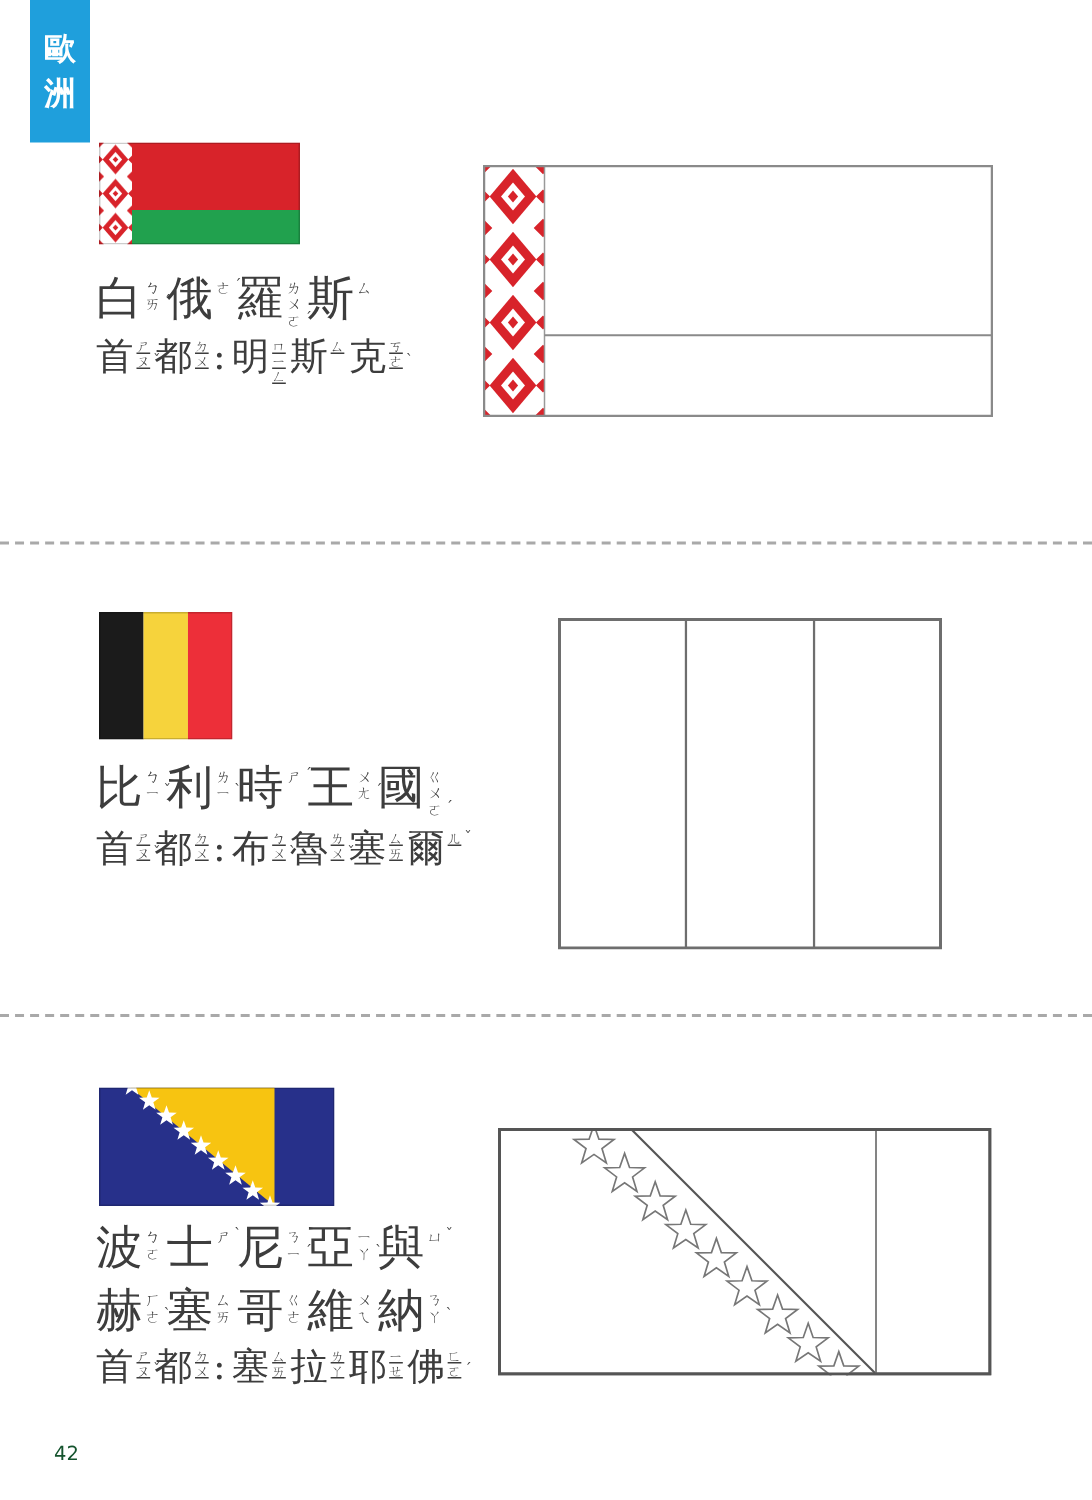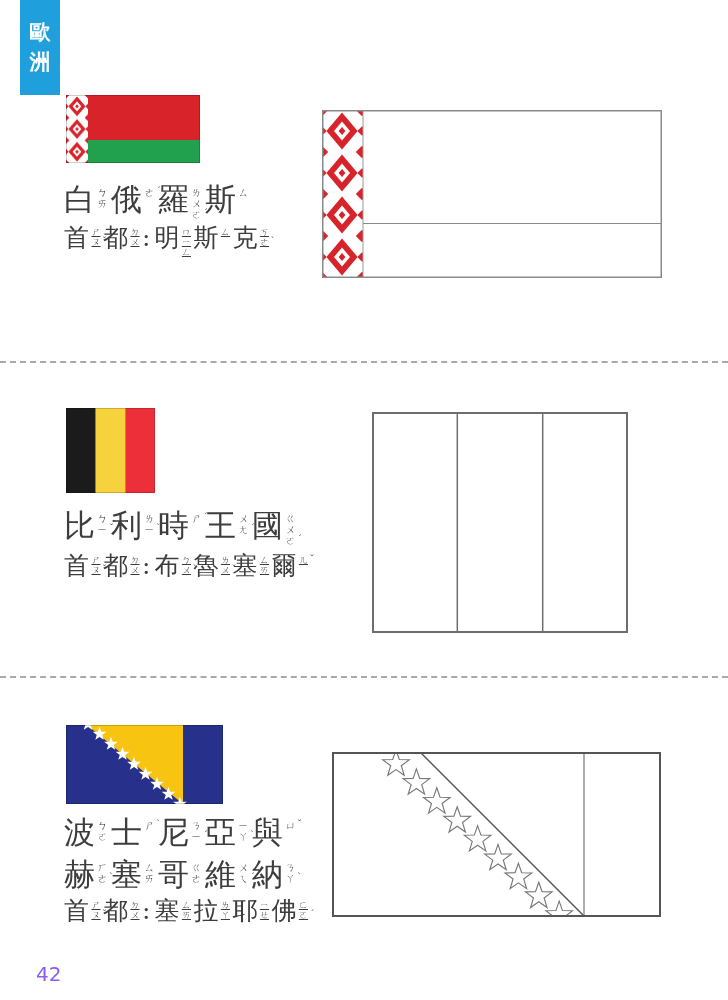--- a/index.html
+++ b/index.html
@@ -24,28 +24,28 @@
   
   .char-row{position:absolute;display:flex;align-items:flex-start;}
   .zi{display:flex;align-items:flex-start;}
   .name .zi{margin-right:3px;}
   .cap .zi{margin-right:2px;}
   .name .hz{font-size:31px;line-height:36px;}
   .cap  .hz{font-size:25px;line-height:28px;}
   .zy{position:relative;margin-left:2px;}
   .name .zy{margin-top:6px;}
   .cap  .zy{margin-top:4px;text-decoration:underline;}
-  .zy-l{display:block;width:11px;font-size:10px;line-height:1.1;word-break:break-all;text-align:center;}
+  .zy-l{display:block;width:11px;font-size:10px;line-height:1.1;word-break:break-all;}
   .cap .zy-l{width:10px;font-size:9px;}
   .zy-t{position:absolute;right:-6px;bottom:2px;font-size:10px;}
   .zy-l:empty{display:none;}
   .zy-t:empty{display:none;}
 
   .page-number{position:absolute;left:36px;top:962px;font-family:"DejaVu Sans", sans-serif;
-               font-size:20px;color:#8b5cf6;}
+               font-size:13px;color:#14532d;}
 </style>
 </head>
 <body>
 
 <div class="page">
 
   <svg width="0" height="0" style="position:absolute" aria-hidden="true">
     <defs>
       <polygon id="star10" points="0,-10 2.35,-3.24 9.51,-3.09 3.8,1.24 5.88,8.09 0,4 -5.88,8.09 -3.8,1.24 -9.51,-3.09 -2.35,-3.24"></polygon>
     </defs>

